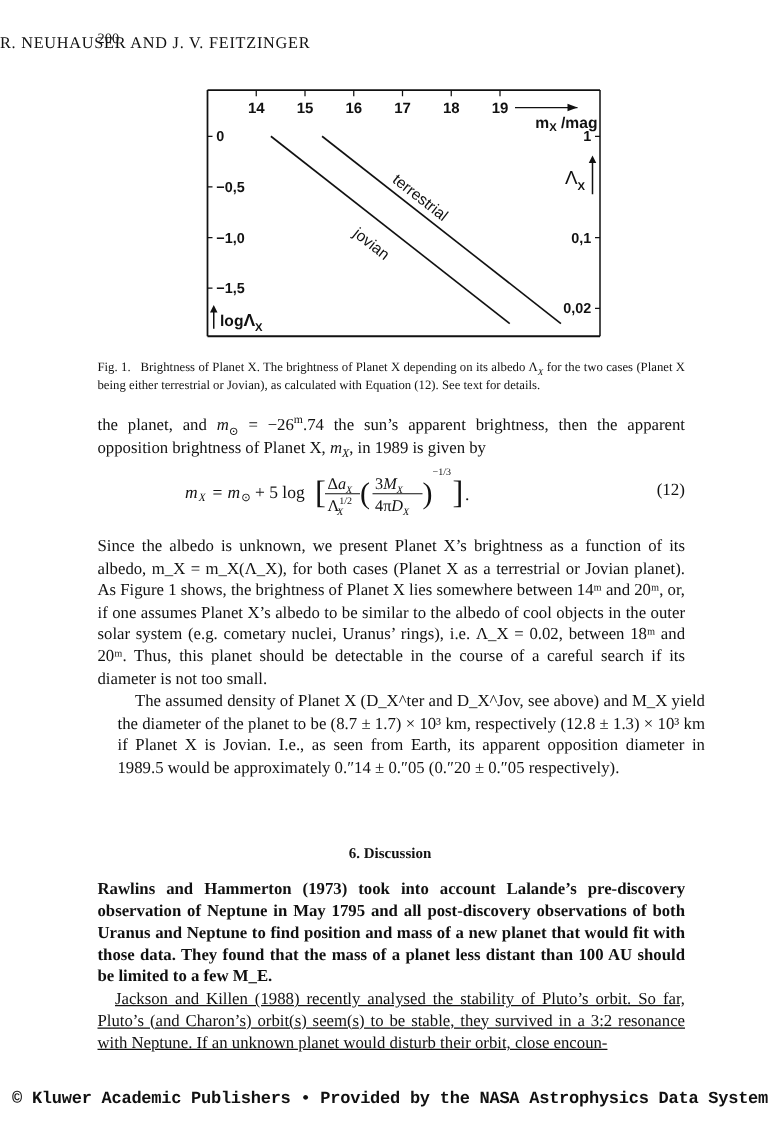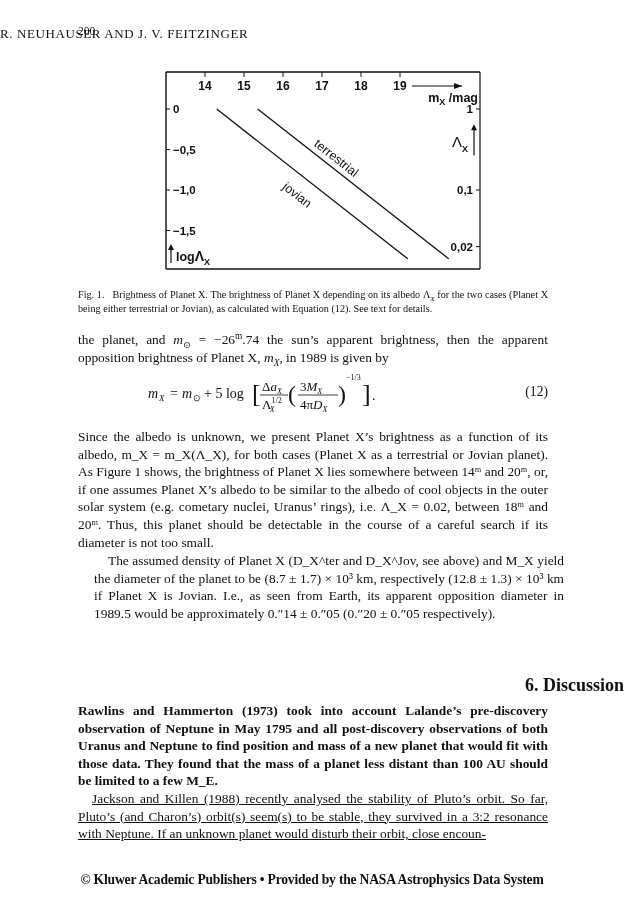--- a/index.html
+++ b/index.html
@@ -10,23 +10,23 @@
   .page-num { position: absolute; left: 78px; top: 0; font-size: 11.5px; }
   .authors { position: absolute; left: 0; width: 624px; text-align: left; top: 1px;
              font-size: 13px; letter-spacing: 0.6px; }
   #figure { left: 150px; top: 64px; width: 340px; height: 214px; }
   #figure text { font-family: "Liberation Sans", "DejaVu Sans", sans-serif; fill: #111; }
   .caption { left: 78px; top: 288px; width: 470px; font-size: 10.2px; line-height: 13.5px; text-align: justify; }
   .body-text { left: 78px; width: 470px; font-size: 13.4px; line-height: 17.6px; text-align: justify; }
   .para-indent { text-indent: 14px; }
   .equation { left: 78px; top: 370px; width: 470px; height: 46px; font-size: 13.6px; }
   .eq-num { position: absolute; right: 0; top: 14px; text-align: right; }
-  .section-title { left: 0; width: 624px; top: 675px; text-align: right; font-weight: bold; font-size: 18px; }
+  .section-title { left: 0; width: 624px; top: 675px; text-align: center; font-weight: bold; font-size: 12px; }
   .footer { left: 0; width: 624px; top: 872px; text-align: center; font-weight: bold; font-size: 13.6px;
-            font-family: Liberation Serif, serif; letter-spacing: -0.2px; }
+            font-family: Liberation Mono, monospace; letter-spacing: -0.2px; }
   i { font-style: italic; }
   sup, sub { font-size: 70%; line-height: 0; }
 </style>
 </head>
 <body>
 
 <div class="abs running-head">
   <span class="page-num">200</span>
   <span class="authors">R. NEUHAUSER AND J. V. FEITZINGER</span>
 </div>

